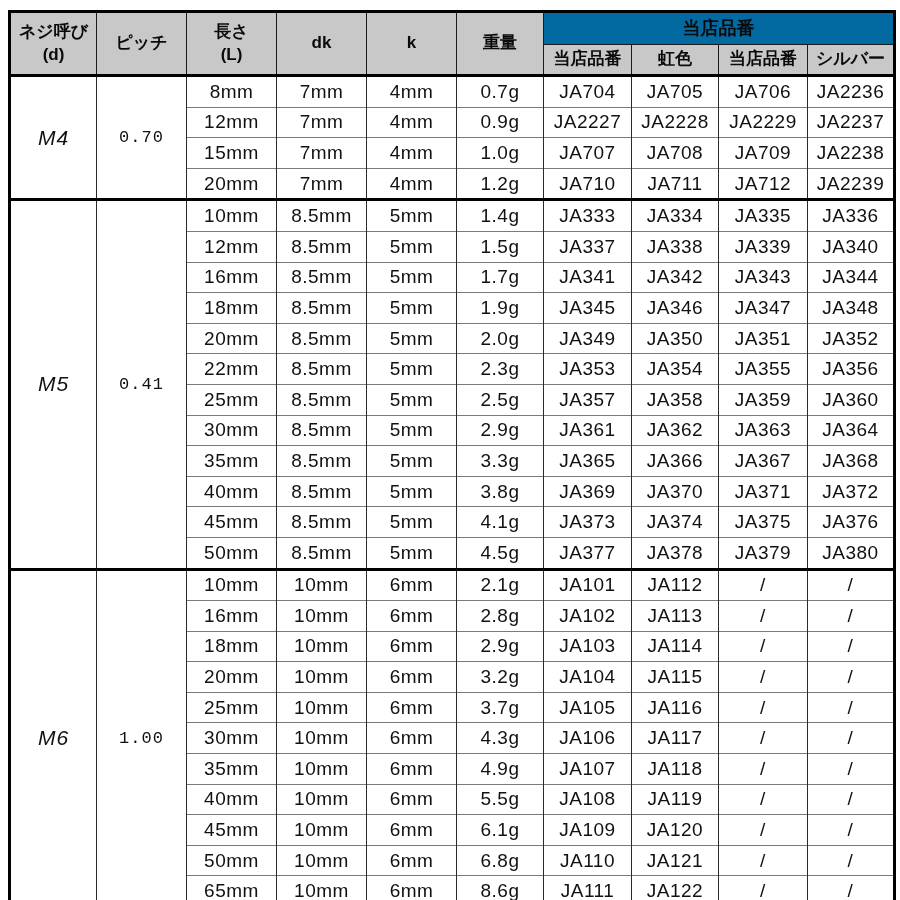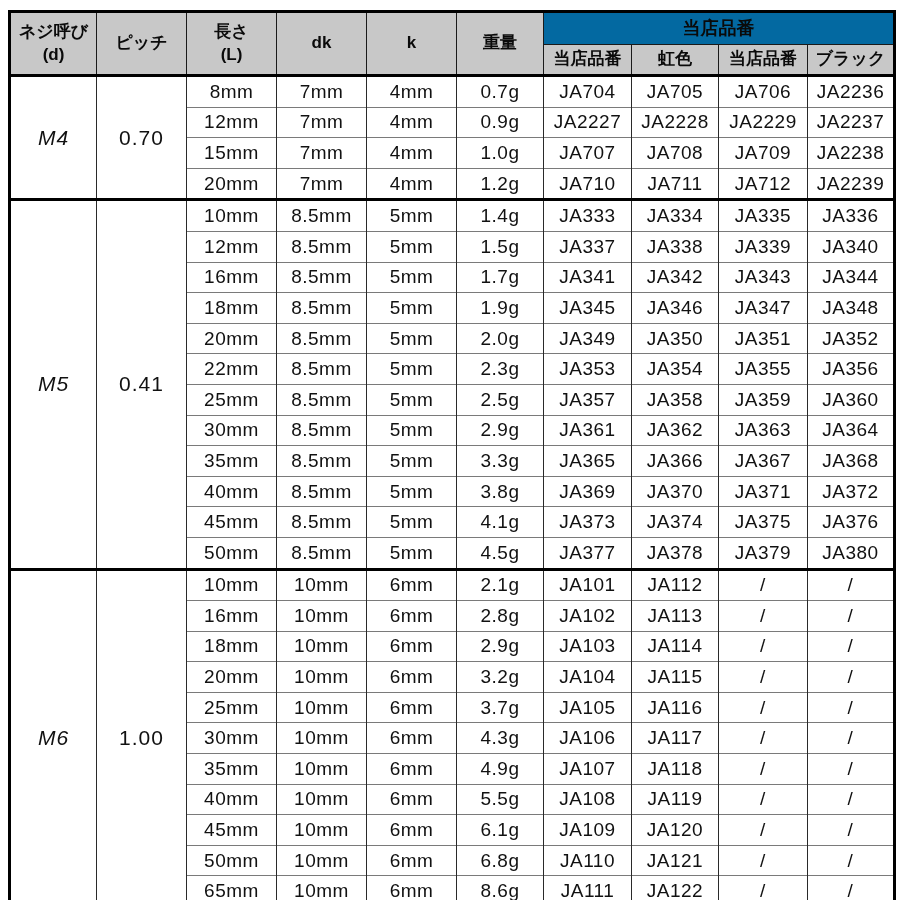--- a/index.html
+++ b/index.html
@@ -58,22 +58,23 @@
   }
   tbody tr.section-start td {
     border-top: 3px solid #000;
   }
   td.size-cell {
     font-size: 21px;
     letter-spacing: 1px;
     font-style: italic;
   }
   td.pitch-cell {
-    font-size: 21px;
+    font-size: 17px;
     letter-spacing: 1px;
+    font-family: Liberation Mono, monospace;
   }
 </style>
 </head>
 <body>
 
 <div class="wrap">
   <table class="spec">
     <colgroup>
       <col style="width:87px">
       <col style="width:90px">
@@ -95,21 +96,21 @@
 (L)</th>
         <th rowspan="2">dk</th>
         <th rowspan="2">k</th>
         <th rowspan="2">重量</th>
         <th colspan="4" class="dark">当店品番</th>
       </tr>
       <tr>
         <th>当店品番</th>
         <th>虹色</th>
         <th>当店品番</th>
-        <th>ブラック</th>
+        <th>シルバー</th>
       </tr>
     </thead>
     <tbody>
         <tr class="section-start">
           <td rowspan="4" class="size-cell">M4</td>
           <td rowspan="4" class="pitch-cell">0.70</td>
           <td>8mm</td>
           <td>7mm</td>
           <td>4mm</td>
           <td>0.7g</td>

